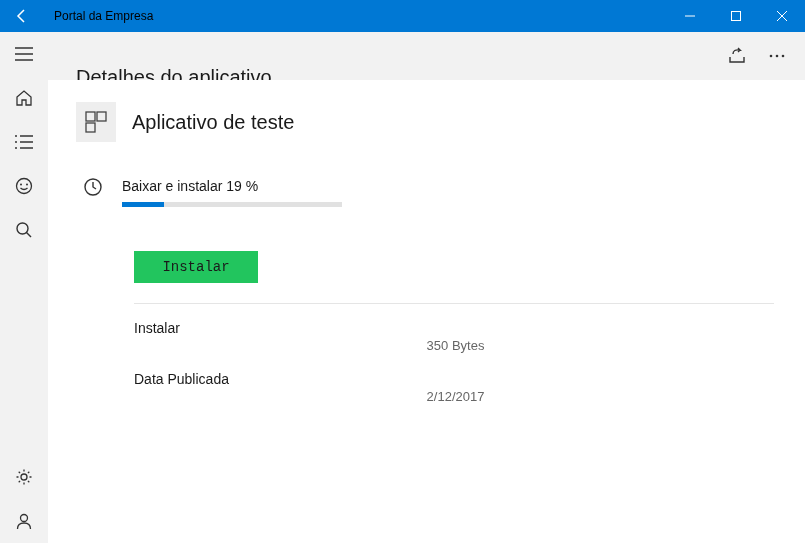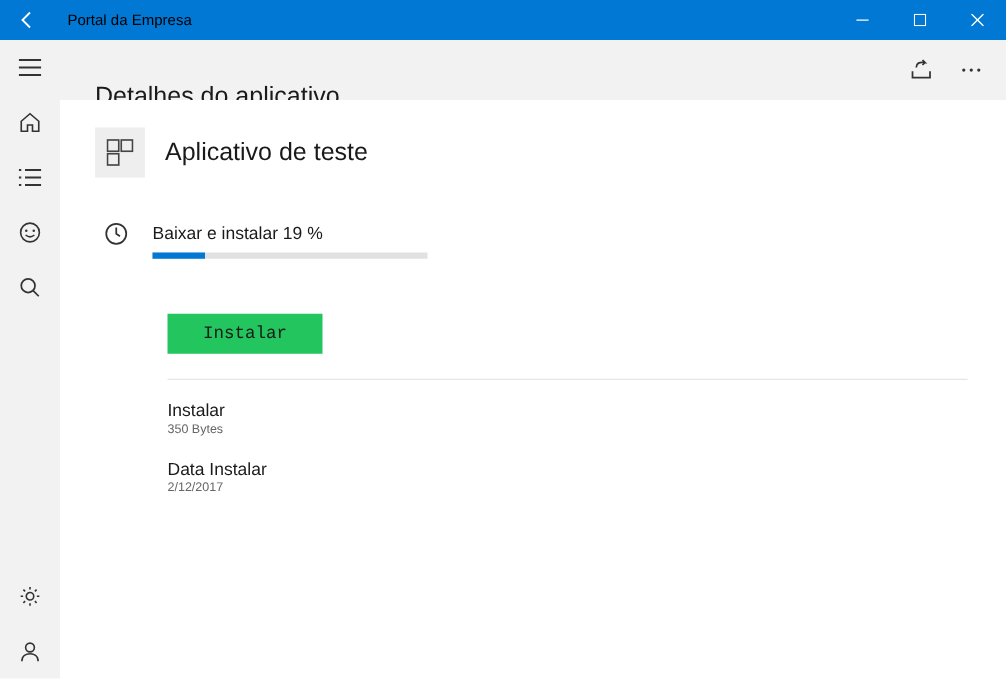--- a/index.html
+++ b/index.html
@@ -172,21 +172,21 @@
       margin: 20px 0 16px 58px;
       width: 640px;
       height: 1px;
       background: #e5e5e5;
     }
     .meta {
       margin-left: 58px;
     }
     .meta-item { margin-bottom: 18px; }
     .meta-label { font-size: 14px; color: #1a1a1a; margin-bottom: 2px; }
-    .meta-value { font-size: 10px; color: #666; }
+    .meta-value { font-size: 13px; color: #666; text-align: center; }
   </style>
 </head>
 <body>
 
 <div class="titlebar">
   <div class="back">
     <svg width="16" height="16" viewBox="0 0 16 16" fill="none">
       <path d="M10 2 L4 8 L10 14" stroke="#fff" stroke-width="1.5" fill="none"></path>
     </svg>
   </div>
@@ -313,19 +313,19 @@
       <button class="install-btn">Instalar</button>
 
       <div class="divider"></div>
 
       <div class="meta">
         <div class="meta-item">
           <div class="meta-label">Instalar</div>
           <div class="meta-value">350 Bytes</div>
         </div>
         <div class="meta-item">
-          <div class="meta-label">Data Instalar</div>
+          <div class="meta-label">Data Publicada</div>
           <div class="meta-value">2/12/2017</div>
         </div>
       </div>
     </div>
   </div>
 </div>
 
 </body></html>

